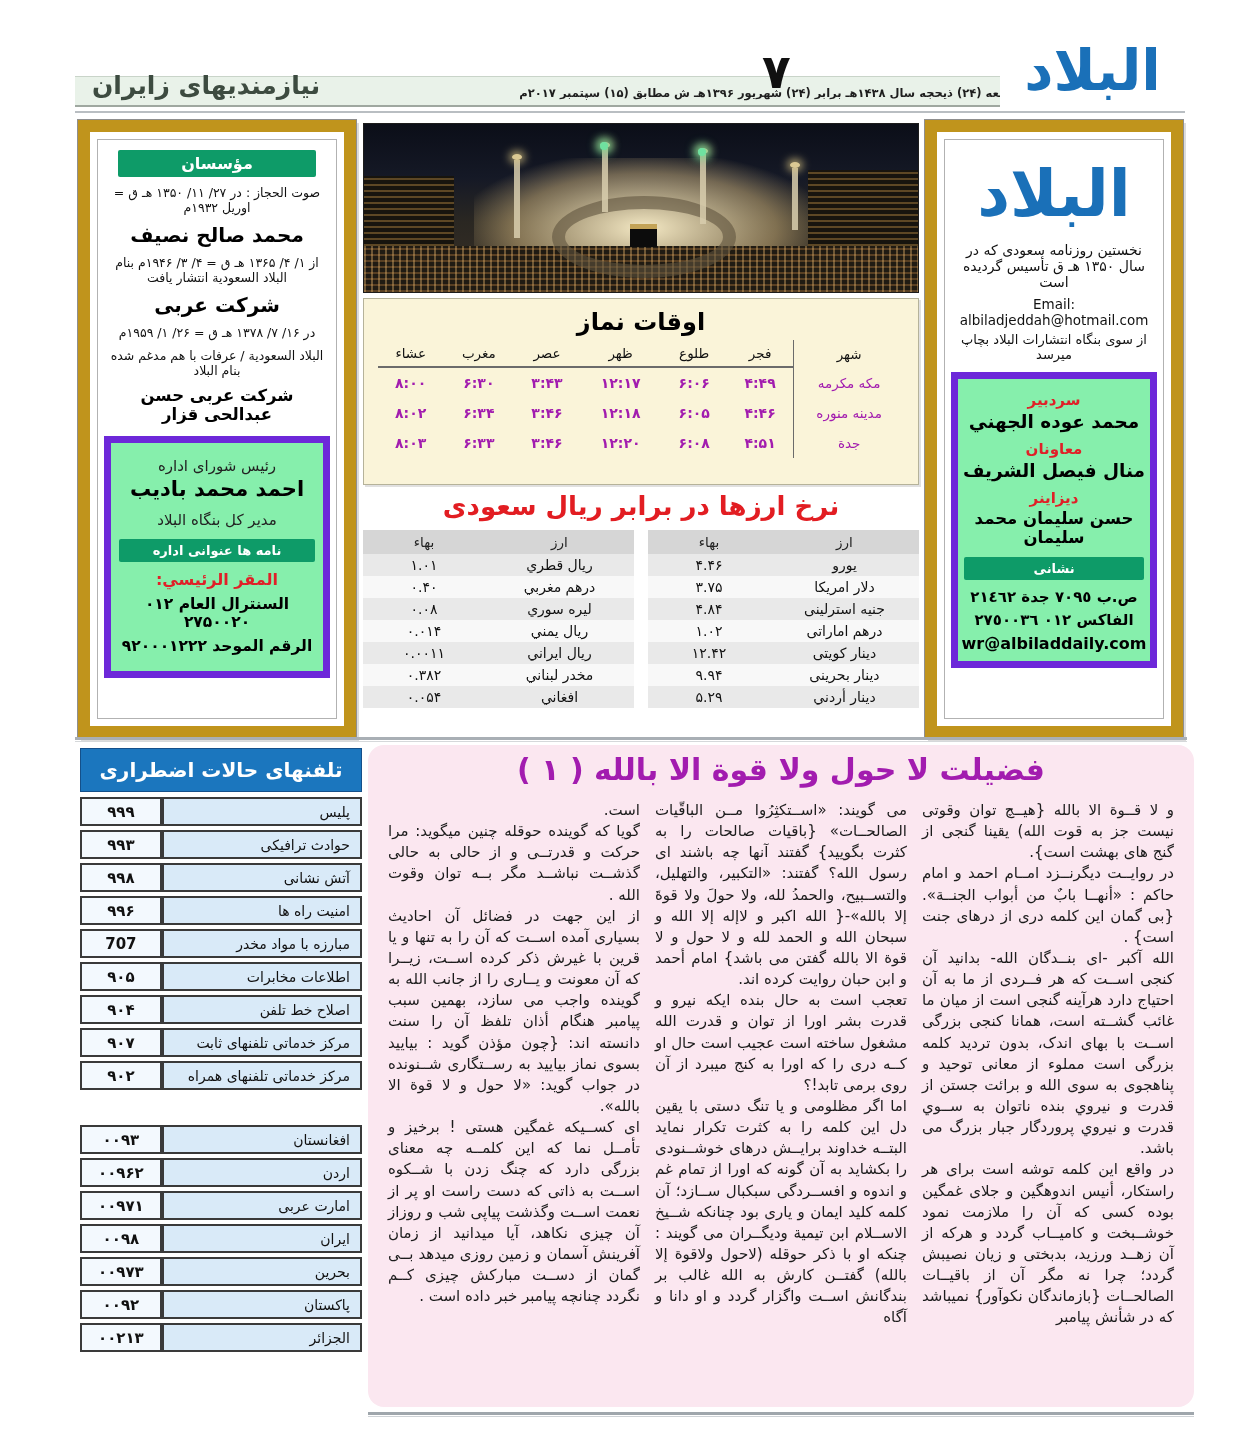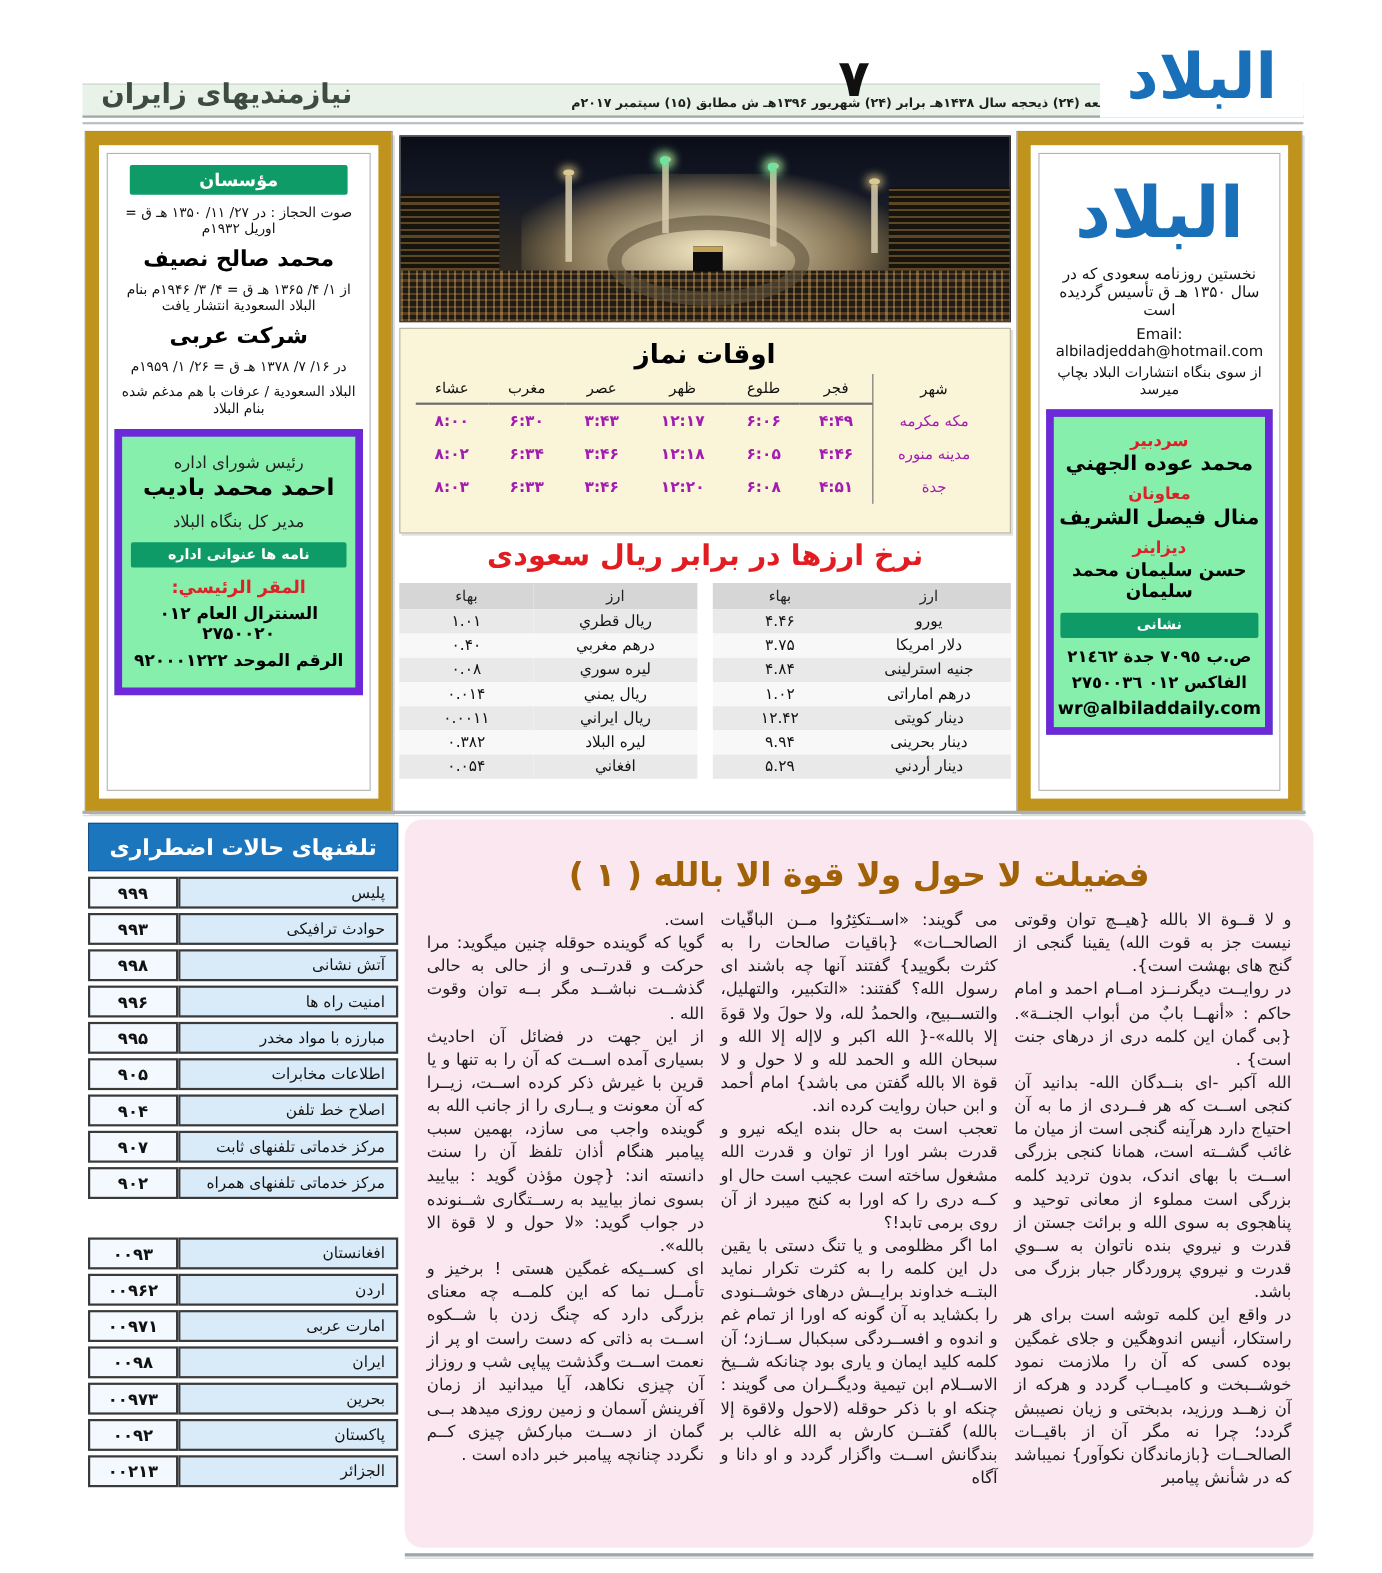--- a/index.html
+++ b/index.html
@@ -109,21 +109,21 @@
   .blue-header { background:#1b76be; color:#fff; font-weight:bold; font-size:20px; text-align:center;
     padding:9px 0; border:1px solid #14508a; }
   table.bt { width:100%; border-collapse:separate; border-spacing:0 4px; direction:rtl; margin-top:1px; }
   table.bt td { border:2px solid #3a3a3a; height:29px; }
   table.bt td.lbl { background:#d9eaf8; width:71%; text-align:right; padding-right:10px; font-size:14px; color:#111; }
   table.bt td.num { background:#f3f9fe; text-align:center; font-weight:bold; font-size:15px; color:#111; }
 
   
   .article { position:absolute; left:368px; top:745px; width:826px; height:662px;
     background:#fbe7f0; border-radius:16px; }
-  .article-title { padding-top:33px; text-align:center; color:#a16207; font-weight:bold; font-size:30px; }
+  .article-title { padding-top:7px; text-align:center; color:#a21caf; font-weight:bold; font-size:30px; }
   .article-cols { display:flex; direction:rtl; gap:15px; margin:13px 20px 0; }
   .a-col { flex:1; text-align:justify; font-size:15px; line-height:1.41; white-space:pre-line; color:#1c1c1c; }
   .article-rule { position:absolute; left:368px; top:1412px; width:826px; height:5px;
     border-top:3px solid #9fa6ac; border-bottom:1px solid #ced2d6; }
 </style>
 </head>
 <body>
 
 <div id="page">
 
@@ -136,20 +136,21 @@
 
   <div class="gold-box founders-box">
     <div class="gold-inner rtl">
       <span class="green-bar">مؤسسان</span>
       <div class="f-line">صوت الحجاز : در ۲۷/ ۱۱/ ۱۳۵۰ هـ ق = اوریل ۱۹۳۲م</div>
       <div class="f-name">محمد صالح نصیف</div>
       <div class="f-line">از ۱/ ۴/ ۱۳۶۵ هـ ق = ۴/ ۳/ ۱۹۴۶م بنام البلاد السعودیة انتشار یافت</div>
       <div class="f-name">شرکت عربی</div>
       <div class="f-line">در ۱۶/ ۷/ ۱۳۷۸ هـ ق = ۲۶/ ۱/ ۱۹۵۹م</div>
       <div class="f-line">البلاد السعودیة / عرفات با هم مدغم شده بنام البلاد</div>
+      <div class="f-name small">شرکت عربی  حسن عبدالحی قزار</div>
 
       <div class="panel">
         <div class="role">رئیس شورای اداره</div>
         <div class="a-name">احمد محمد بادیب</div>
         <div class="role">مدیر کل بنگاه البلاد</div>
         <span class="green-bar sm">نامه ها عنوانی اداره</span>
         <div class="red-label">المقر الرئيسي:</div>
         <div class="addr">السنترال العام ۰۱۲  ۲۷۵۰۰۲۰</div>
         <div class="addr">الرقم الموحد ۹۲۰۰۰۱۲۲۲</div>
       </div>
@@ -280,21 +281,21 @@
           </tr>
         <tr class="even">
             <td class="cname">ریال یمني</td>
             <td>۰.۰۱۴</td>
           </tr>
         <tr class="odd">
             <td class="cname">ریال ایراني</td>
             <td>۰.۰۰۱۱</td>
           </tr>
         <tr class="even">
-            <td class="cname">لیره البلاد</td>
+            <td class="cname">مخدر لبناني</td>
             <td>۰.۳۸۲</td>
           </tr>
         <tr class="odd">
             <td class="cname">افغاني</td>
             <td>۰.۰۵۴</td>
           </tr>
       </tbody>
     </table>
   </div>
 
@@ -336,21 +337,21 @@
       <tr>
             <td class="lbl">آتش نشانی</td>
             <td class="num">۹۹۸</td>
           </tr>
       <tr>
             <td class="lbl">امنیت راه ها</td>
             <td class="num">۹۹۶</td>
           </tr>
       <tr>
             <td class="lbl">مبارزه با مواد مخدر</td>
-            <td class="num">۹۹۵</td>
+            <td class="num">707</td>
           </tr>
       <tr>
             <td class="lbl">اطلاعات مخابرات</td>
             <td class="num">۹۰۵</td>
           </tr>
       <tr>
             <td class="lbl">اصلاح خط تلفن</td>
             <td class="num">۹۰۴</td>
           </tr>
       <tr>

